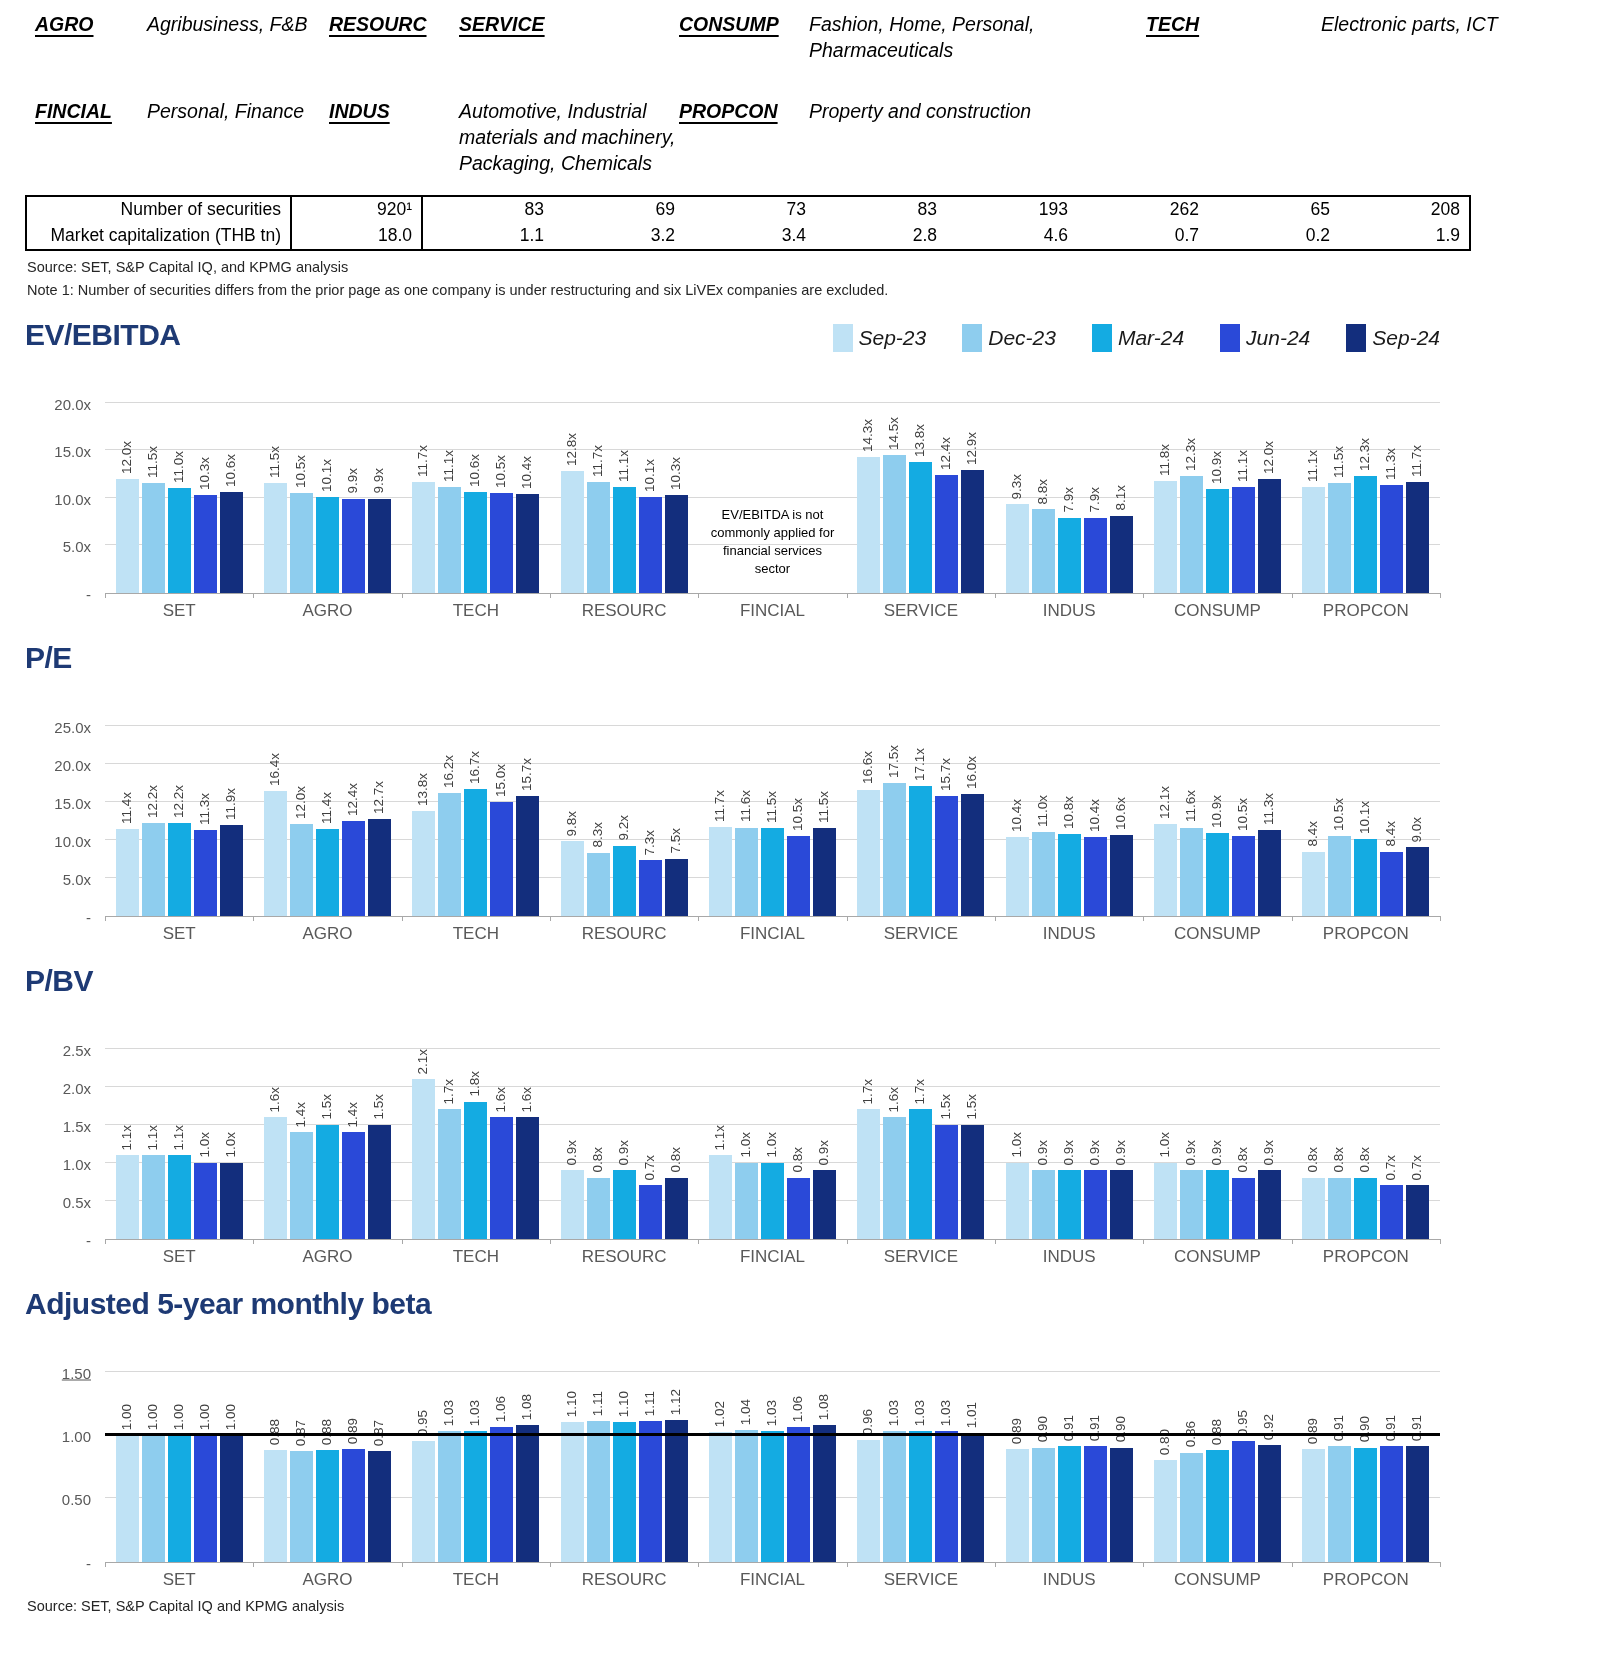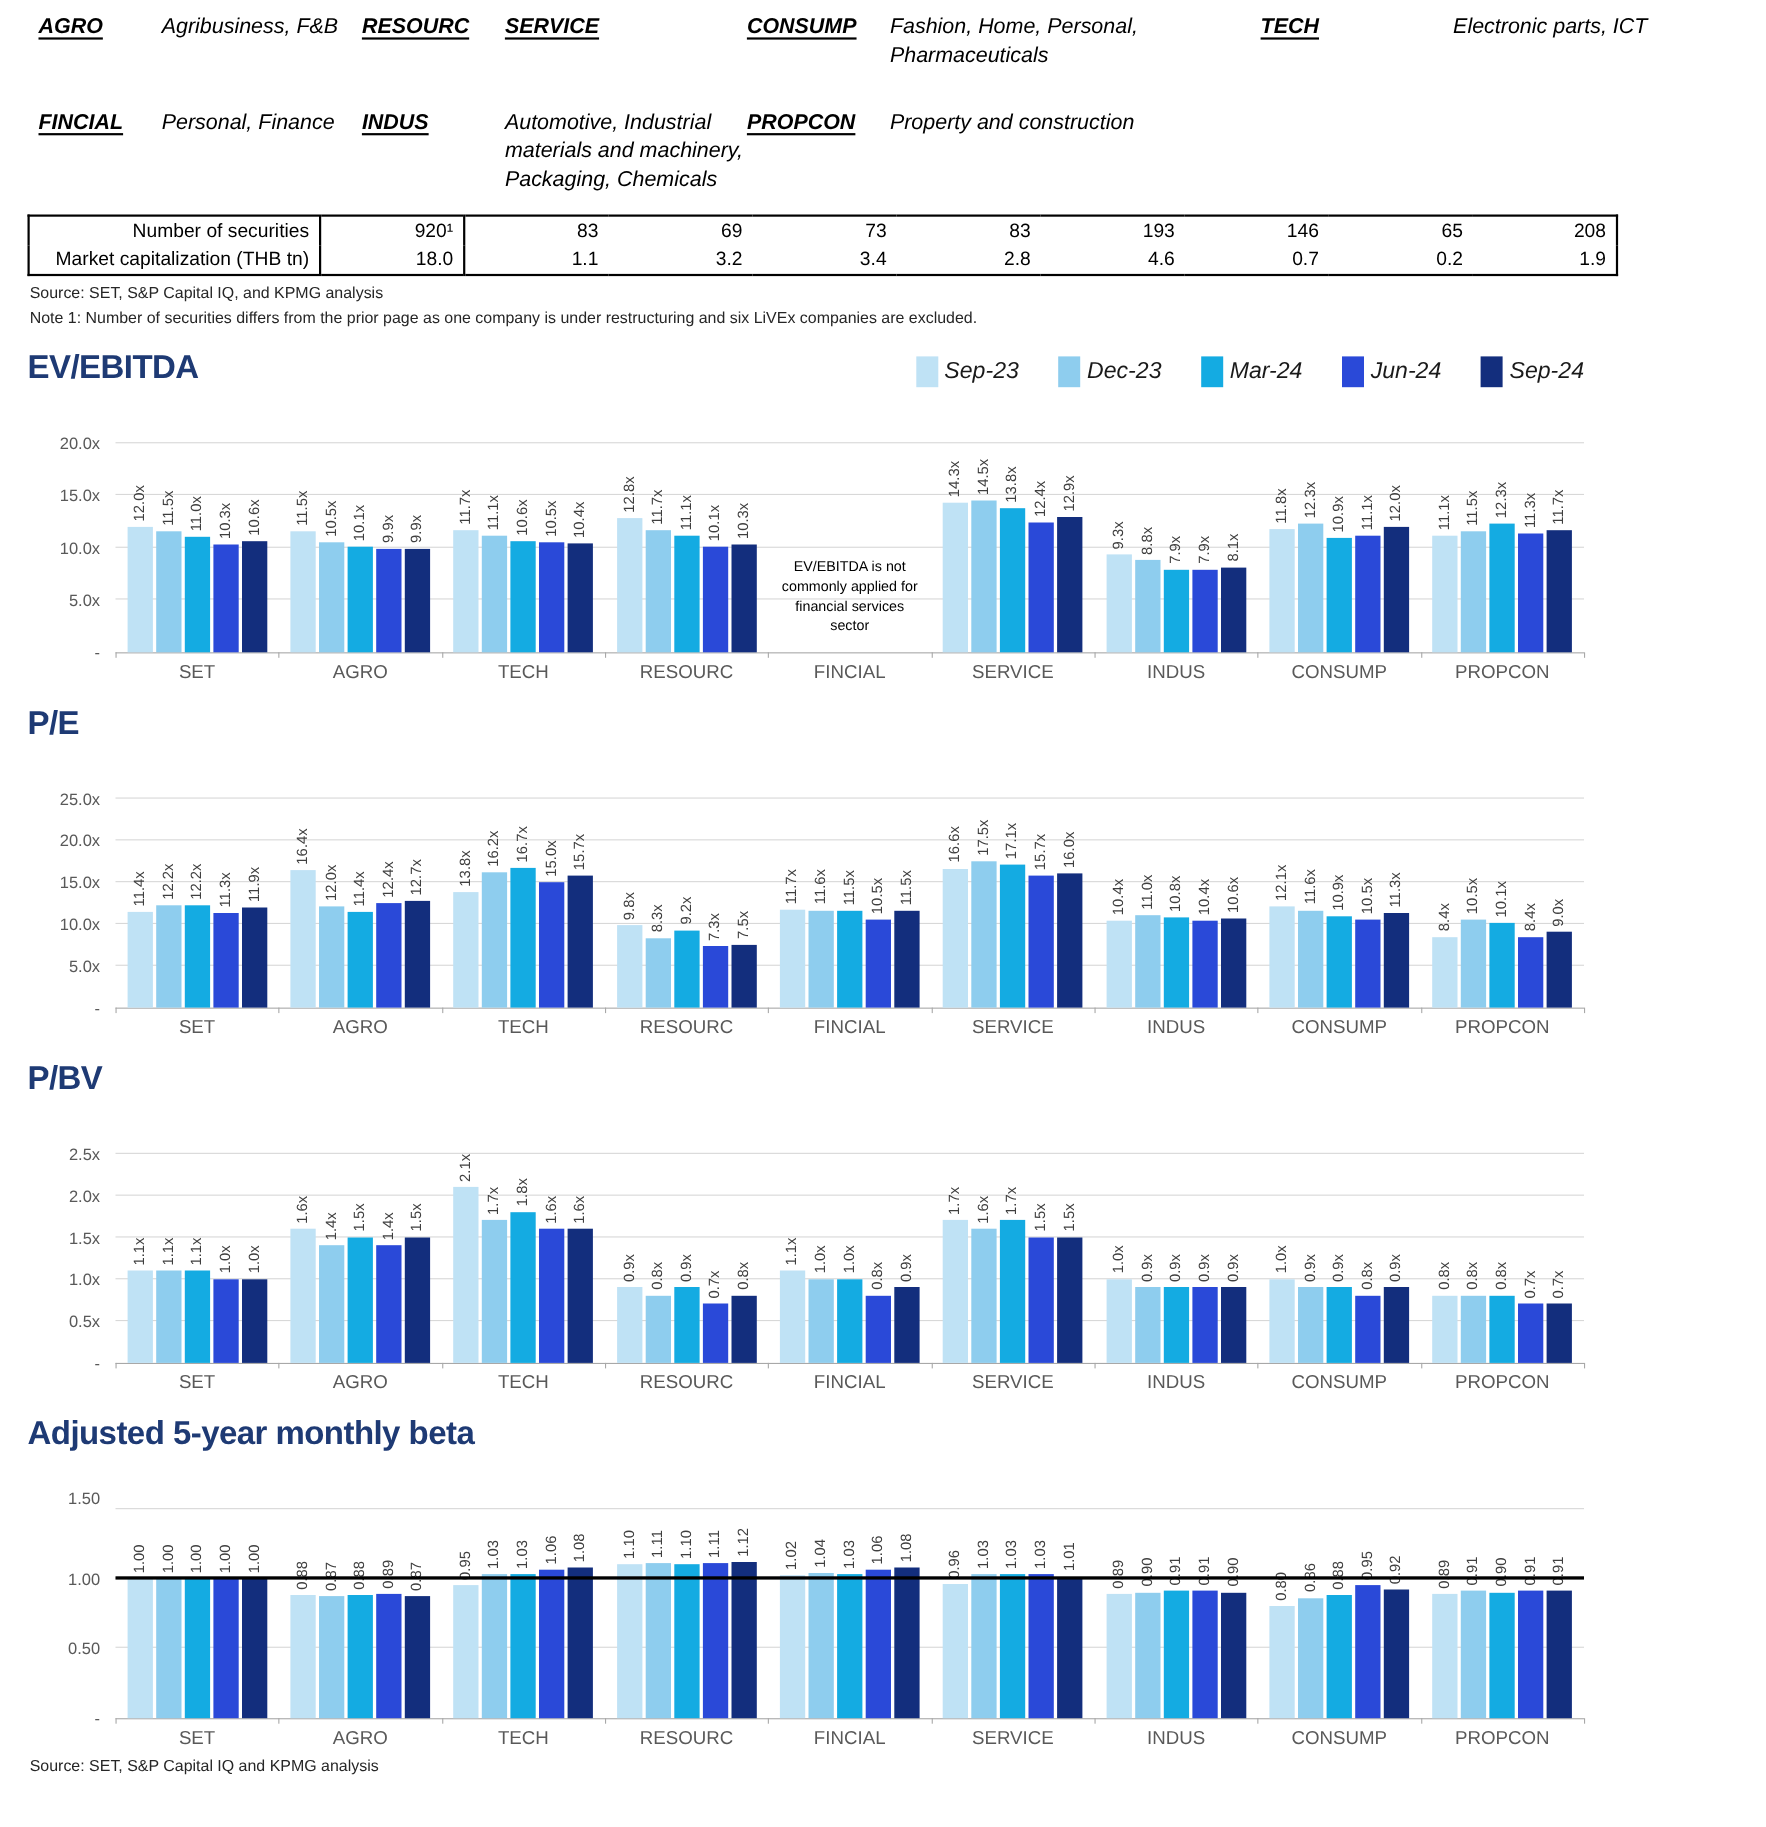--- a/index.html
+++ b/index.html
@@ -115,21 +115,21 @@
 <table class="idx-table">
   <tbody id="idx-body">
       <tr>
         <td class="lbl">Number of securities</td>
         <td class="col col-set">920¹</td>
         <td class="col">83</td>
         <td class="col">69</td>
         <td class="col">73</td>
         <td class="col">83</td>
         <td class="col">193</td>
-        <td class="col">146</td>
+        <td class="col">262</td>
         <td class="col">65</td>
         <td class="col">208</td>
       </tr>
       <tr>
         <td class="lbl">Market capitalization (THB tn)</td>
         <td class="col col-set">18.0</td>
         <td class="col">1.1</td>
         <td class="col">3.2</td>
         <td class="col">3.4</td>
         <td class="col">2.8</td>
@@ -923,21 +923,21 @@
       <div class="xlabel">PROPCON</div>
     </div>
 </div>
 
 <div class="chart">
   <div class="chart-header">
     <span class="chart-title">Adjusted 5-year monthly beta</span>
   </div>
   <div class="chart-body">
     <div class="yaxis">
-        <div class="ytick" style="bottom: 200px;">1.50</div>
+        <div class="ytick" style="bottom: 190px; text-decoration: underline;">1.50</div>
         <div class="ytick" style="bottom: 126.667px;">1.00</div>
         <div class="ytick" style="bottom: 63.3333px;">0.50</div>
         <div class="ytick" style="bottom: 0px;">-</div>
       </div>
     <div class="plot">
         <div class="gridline" style="bottom: 190px;"></div>
         <div class="gridline" style="bottom: 126.667px;"></div>
         <div class="gridline" style="bottom: 63.3333px;"></div>
         <div class="refline" style="bottom: 125.667px;"></div>
         <div class="group" style="left: 0%; width: 11.1111%;">

